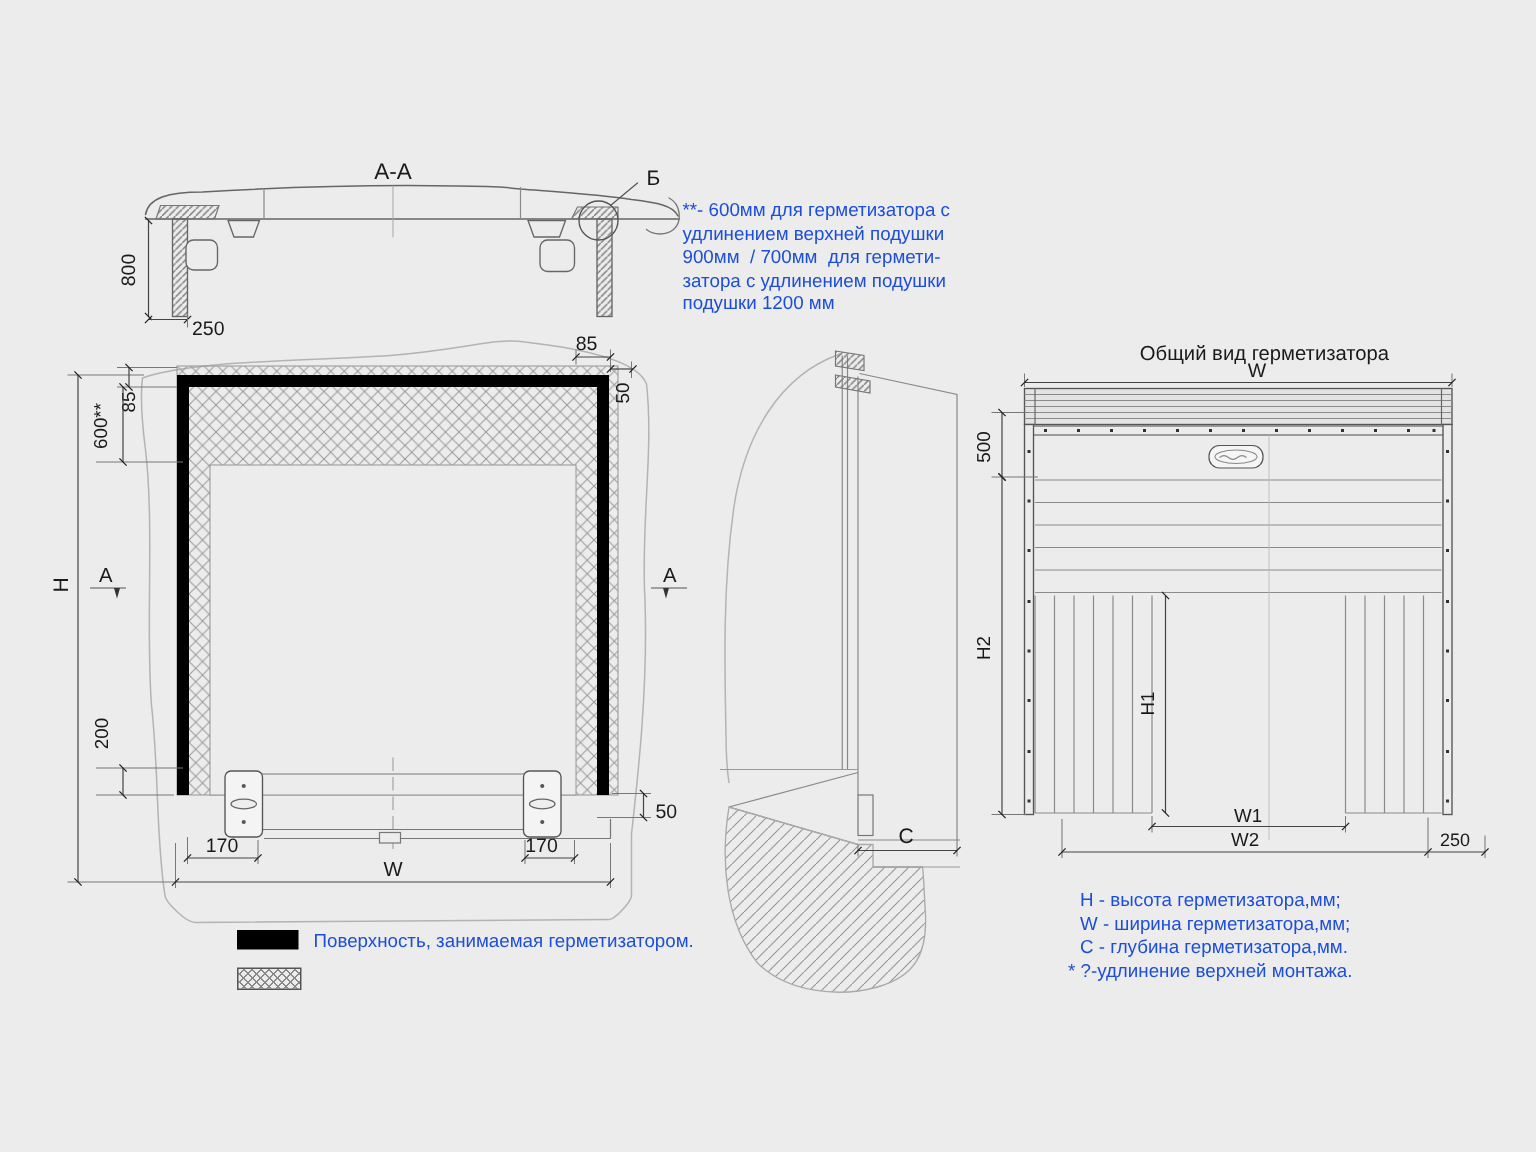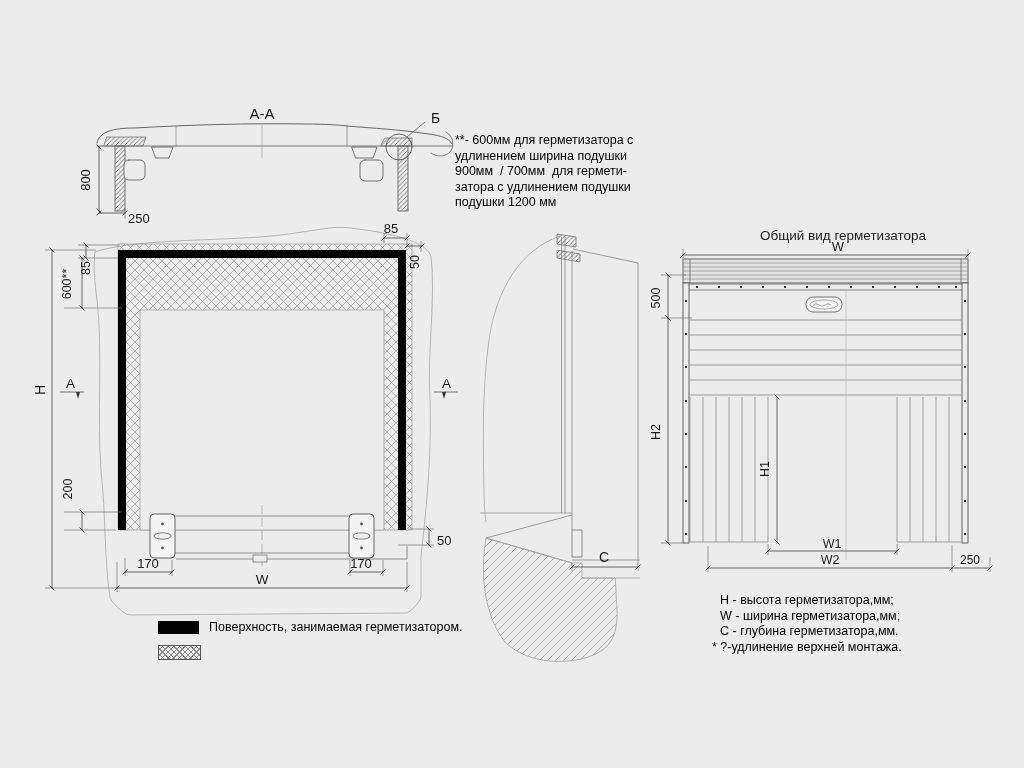--- a/index.html
+++ b/index.html
@@ -1,22 +1,22 @@
 <!DOCTYPE html>
 <html><head>
 <meta charset="utf-8">
 <style>
   html,body{margin:0;padding:0;background:#ececec;}
   .stage{position:relative;width:1024px;height:680px;background:#ececec;overflow:hidden;
          font-family:"Liberation Sans",sans-serif;color:#1a1a1a;}
   .stage svg{position:absolute;left:0;top:0;}
   svg text{font-family:"Liberation Sans",sans-serif;fill:#1a1a1a;}
-  .ovl{position:absolute;font-size:12.5px;line-height:15.5px;color:#000000;}
+  .ovl{position:absolute;font-size:12.5px;line-height:15.5px;color:#1d4ed8;}
   .note div{white-space:pre;}
-  .legend-row{display:flex;align-items:center;margin-bottom:9px;}
+  .legend-row{display:flex;align-items:flex-start;margin-bottom:9px;}
   .swatch{width:41px;height:13px;margin-right:10px;flex:0 0 auto;}
   .swatch.solid{background:#000;}
   .swatch.hatch{border:1px solid #555;background:
      repeating-linear-gradient(45deg,transparent 0 3px,#8a8a8a 3px 4px),
      repeating-linear-gradient(-45deg,transparent 0 3px,#8a8a8a 3px 4px);}
   .defs div{white-space:pre;}
   .defs div:not(:last-child){padding-left:8px;}
 </style>
 </head>
 <body>
@@ -317,21 +317,21 @@
     <line x1="990" y1="557" x2="990" y2="572" stroke="#777" stroke-width="0.7"></line>
     <line x1="708" y1="568" x2="952" y2="568" stroke="#444" stroke-width="0.8" marker-start="url(#tk)" marker-end="url(#tk)"></line>
     <text x="830" y="564" font-size="12.5" text-anchor="middle">W2</text>
     <line x1="952" y1="568" x2="990" y2="568" stroke="#444" stroke-width="0.8" marker-end="url(#tk)"></line>
     <text x="970" y="564" font-size="12" text-anchor="middle">250</text>
   </g>
 </svg>
 
 <div class="ovl note" style="left:455px;top:133px;">
   <div>**- 600мм для герметизатора с</div>
-  <div>удлинением ширина подушки</div>
+  <div>удлинением верхней подушки</div>
   <div>900мм  / 700мм  для гермети-</div>
   <div>затора с удлинением подушки</div>
   <div>подушки 1200 мм</div>
 </div>
 
 <div class="ovl" style="left:158px;top:620px;">
   <div class="legend-row">
     <div class="swatch solid"></div>
     <div>Поверхность, занимаемая герметизатором.</div>
   </div>

